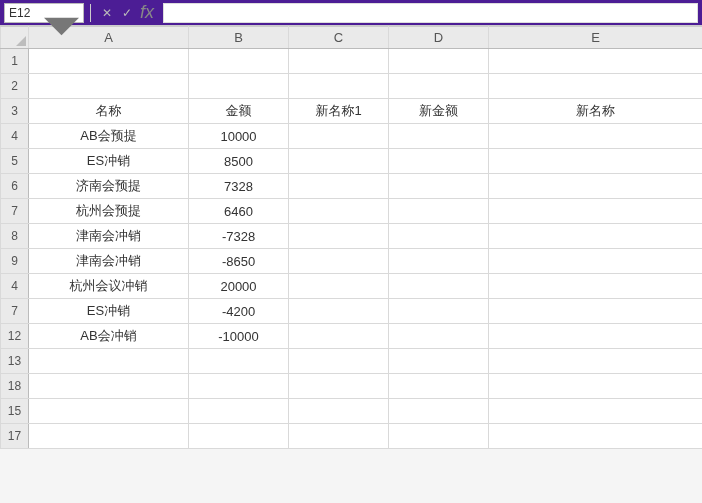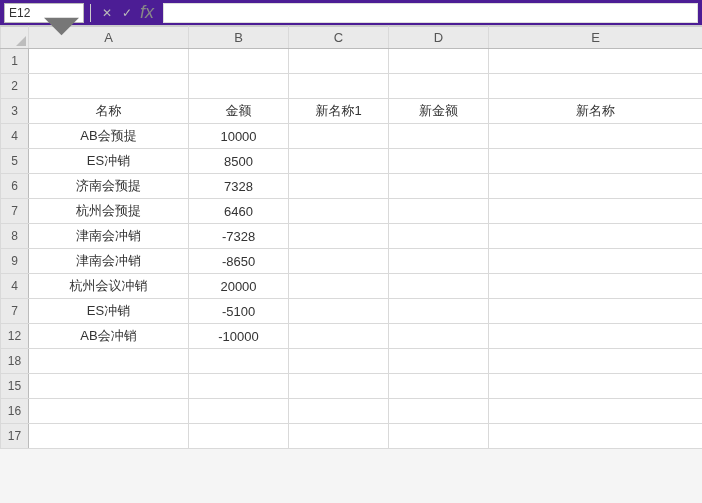--- a/index.html
+++ b/index.html
@@ -239,51 +239,51 @@
           <th class="rowh">4</th>
           <td class="cell text">杭州会议冲销</td>
           <td class="cell num">20000</td>
           <td class="cell"></td>
           <td class="cell"></td>
           <td class="cell"></td>
         </tr>
         <tr>
           <th class="rowh">7</th>
           <td class="cell text">ES冲销</td>
-          <td class="cell num">-5100</td>
+          <td class="cell num">-4200</td>
           <td class="cell"></td>
           <td class="cell"></td>
           <td class="cell"></td>
         </tr>
         <tr>
           <th class="rowh">12</th>
           <td class="cell text">AB会冲销</td>
           <td class="cell num">-10000</td>
           <td class="cell"></td>
           <td class="cell"></td>
           <td class="cell"></td>
         </tr>
         <tr>
+          <th class="rowh">13</th>
+          <td class="cell"></td>
+          <td class="cell"></td>
+          <td class="cell"></td>
+          <td class="cell"></td>
+          <td class="cell"></td>
+        </tr>
+        <tr>
           <th class="rowh">18</th>
           <td class="cell"></td>
           <td class="cell"></td>
           <td class="cell"></td>
           <td class="cell"></td>
           <td class="cell"></td>
         </tr>
         <tr>
           <th class="rowh">15</th>
-          <td class="cell"></td>
-          <td class="cell"></td>
-          <td class="cell"></td>
-          <td class="cell"></td>
-          <td class="cell"></td>
-        </tr>
-        <tr>
-          <th class="rowh">16</th>
           <td class="cell"></td>
           <td class="cell"></td>
           <td class="cell"></td>
           <td class="cell"></td>
           <td class="cell"></td>
         </tr>
         <tr>
           <th class="rowh">17</th>
           <td class="cell"></td>
           <td class="cell"></td>

